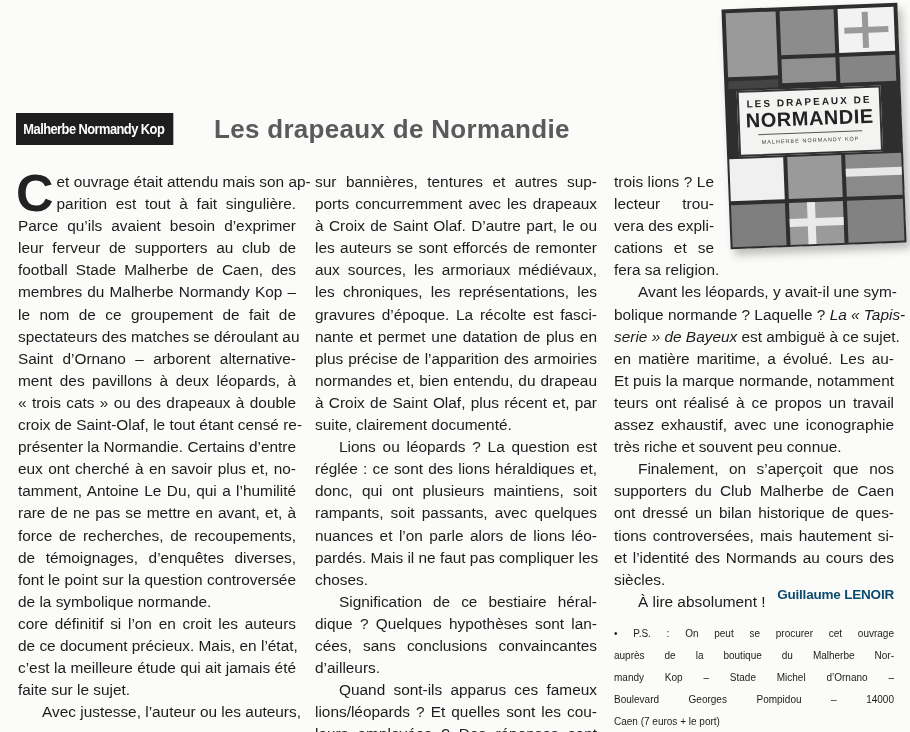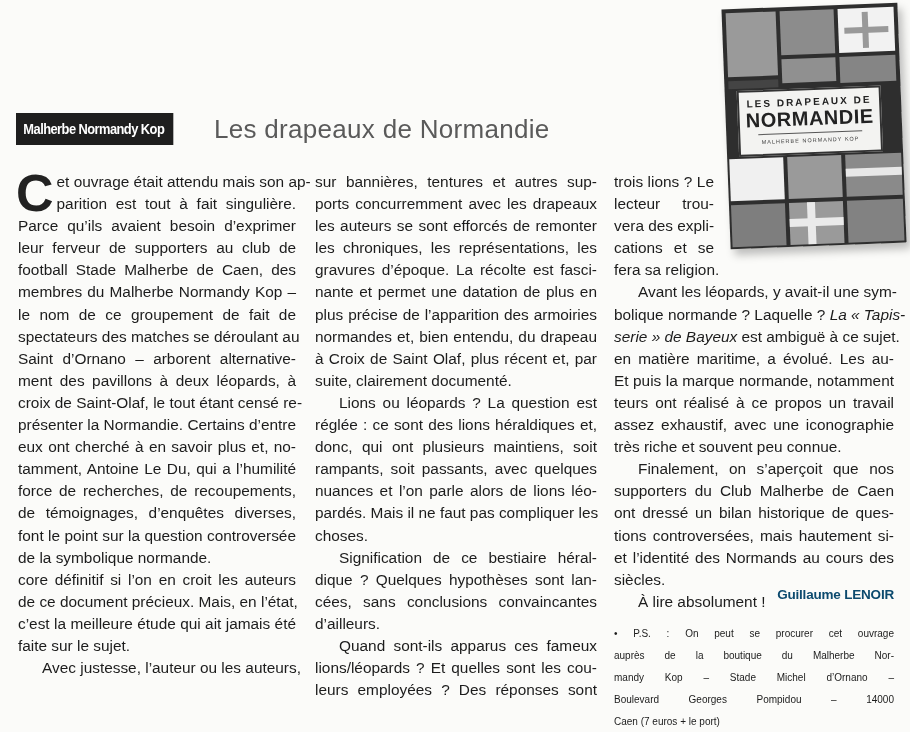--- a/index.html
+++ b/index.html
@@ -15,21 +15,21 @@
   }
   .rubric {
     background: #1e1e1e; color: #ffffff;
     font-family: "Liberation Sans", sans-serif; font-weight: bold;
     font-size: 14px; letter-spacing: -0.6px;
     height: 32px; line-height: 32px; padding: 0 10px 0 8px;
     transform: scaleX(0.92); transform-origin: left center;
   }
   .title {
     position: absolute; left: 198px; top: 0; white-space: nowrap;
-    font-family: "Liberation Sans", sans-serif; font-weight: normal;
+    font-family: "Liberation Sans", sans-serif; font-weight: bold;
     font-size: 26px; color: #5a5a5a; line-height: 32px; letter-spacing: 0.3px;
   }
   .col {
     position: absolute; top: 171px;
     font-size: 15.4px; line-height: 22.1px;
     text-align: justify; hyphens: manual;
   }
   .col1 { left: 18px; width: 278px; }
   .col2 { left: 315px; width: 282px; }
   .col3 { left: 614px; width: 280px; }
@@ -108,40 +108,44 @@
   <span class="line">et ouvrage était attendu mais son ap-</span>
   <span class="line">parition est tout à fait singulière.</span>
   <span class="line">Parce qu’ils avaient besoin d’exprimer</span>
   <span class="line">leur ferveur de supporters au club de</span>
   <span class="line">football Stade Malherbe de Caen, des</span>
   <span class="line">membres du Malherbe Normandy Kop –</span>
   <span class="line">le nom de ce groupement de fait de</span>
   <span class="line">spectateurs des matches se déroulant au</span>
   <span class="line">Saint d’Ornano – arborent alternative-</span>
   <span class="line">ment des pavillons à deux léopards, à</span>
+  <span class="line">« trois cats » ou des drapeaux à double</span>
   <span class="line">croix de Saint-Olaf, le tout étant censé re-</span>
   <span class="line">présenter la Normandie. Certains d’entre</span>
   <span class="line">eux ont cherché à en savoir plus et, no-</span>
   <span class="line">tamment, Antoine Le Du, qui a l’humilité</span>
+  <span class="line">rare de ne pas se mettre en avant, et, à</span>
   <span class="line">force de recherches, de recoupements,</span>
   <span class="line">de témoignages, d’enquêtes diverses,</span>
   <span class="line">font le point sur la question controversée</span>
   <span class="line last">de la symbolique normande.</span>
   <span class="line">core définitif si l’on en croit les auteurs</span>
   <span class="line">de ce document précieux. Mais, en l’état,</span>
   <span class="line">c’est la meilleure étude qui ait jamais été</span>
   <span class="line last">faite sur le sujet.</span>
   <span class="line ind">Avec justesse, l’auteur ou les auteurs,</span>
 
 </div>
 
 <div class="col col2">
   <span class="line">sur bannières, tentures et autres sup-</span>
   <span class="line">ports concurremment avec les drapeaux</span>
+  <span class="line">à Croix de Saint Olaf. D’autre part, le ou</span>
   <span class="line">les auteurs se sont efforcés de remonter</span>
+  <span class="line">aux sources, les armoriaux médiévaux,</span>
   <span class="line">les chroniques, les représentations, les</span>
   <span class="line">gravures d’époque. La récolte est fasci-</span>
   <span class="line">nante et permet une datation de plus en</span>
   <span class="line">plus précise de l’apparition des armoiries</span>
   <span class="line">normandes et, bien entendu, du drapeau</span>
   <span class="line">à Croix de Saint Olaf, plus récent et, par</span>
   <span class="line last">suite, clairement documenté.</span>
   <span class="line ind">Lions ou léopards ? La question est</span>
   <span class="line">réglée : ce sont des lions héraldiques et,</span>
   <span class="line">donc, qui ont plusieurs maintiens, soit</span>

